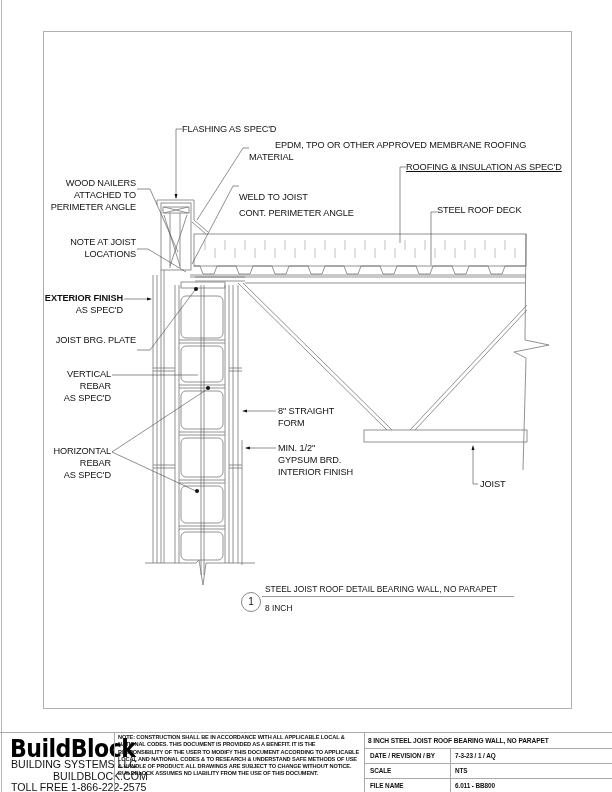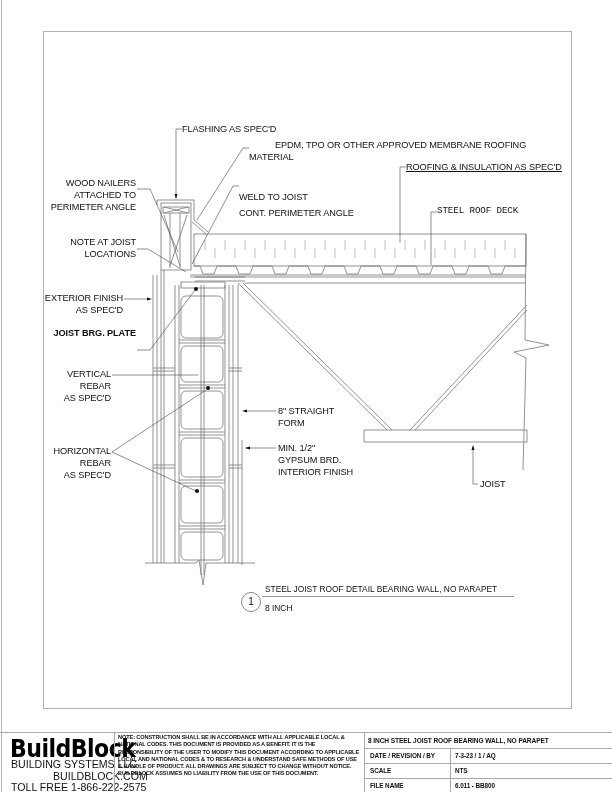--- a/index.html
+++ b/index.html
@@ -184,26 +184,26 @@
 
 <div class="lbl" style="left:182px;top:124px;">FLASHING AS SPEC'D</div>
 <div class="lbl" style="left:247px;top:140px;margin-left:28px;">EPDM, TPO OR OTHER APPROVED MEMBRANE ROOFING</div>
 <div class="lbl" style="left:249px;top:152px;">MATERIAL</div>
 <div class="lbl" style="left:406px;top:162px;text-decoration:underline;">ROOFING &amp; INSULATION AS SPEC'D</div>
 <div class="lbl r" style="right:476px;top:178px;">WOOD NAILERS</div>
 <div class="lbl r" style="right:476px;top:190px;">ATTACHED TO</div>
 <div class="lbl r" style="right:476px;top:202px;">PERIMETER ANGLE</div>
 <div class="lbl" style="left:239px;top:180px;margin-top:28px;">CONT. PERIMETER ANGLE</div>
 <div class="lbl" style="left:239px;top:192px;">WELD TO JOIST</div>
-<div class="lbl" style="left:437px;top:205px;font-family:Liberation Mono, monospace;">STEEL ROOF DECK</div>
+<div class="lbl" style="left:437px;top:205px;">STEEL ROOF DECK</div>
 <div class="lbl r" style="right:476px;top:237px;">NOTE AT JOIST</div>
 <div class="lbl r" style="right:476px;top:249px;">LOCATIONS</div>
-<div class="lbl r" style="right:489px;top:293px;">EXTERIOR FINISH</div>
+<div class="lbl r" style="right:489px;top:293px;font-weight:bold;">EXTERIOR FINISH</div>
 <div class="lbl r" style="right:489px;top:305px;">AS SPEC'D</div>
-<div class="lbl r" style="right:476px;top:328px;font-weight:bold;">JOIST BRG. PLATE</div>
+<div class="lbl r" style="right:476px;top:335px;">JOIST BRG. PLATE</div>
 <div class="lbl r" style="right:501px;top:369px;">VERTICAL</div>
 <div class="lbl r" style="right:501px;top:381px;">REBAR</div>
 <div class="lbl r" style="right:501px;top:393px;">AS SPEC'D</div>
 <div class="lbl" style="left:278px;top:406px;">8" STRAIGHT</div>
 <div class="lbl" style="left:278px;top:418px;">FORM</div>
 <div class="lbl r" style="right:501px;top:446px;">HORIZONTAL</div>
 <div class="lbl r" style="right:501px;top:458px;">REBAR</div>
 <div class="lbl r" style="right:501px;top:470px;">AS SPEC'D</div>
 <div class="lbl" style="left:278px;top:443px;">MIN. 1/2"</div>
 <div class="lbl" style="left:278px;top:455px;">GYPSUM BRD.</div>

